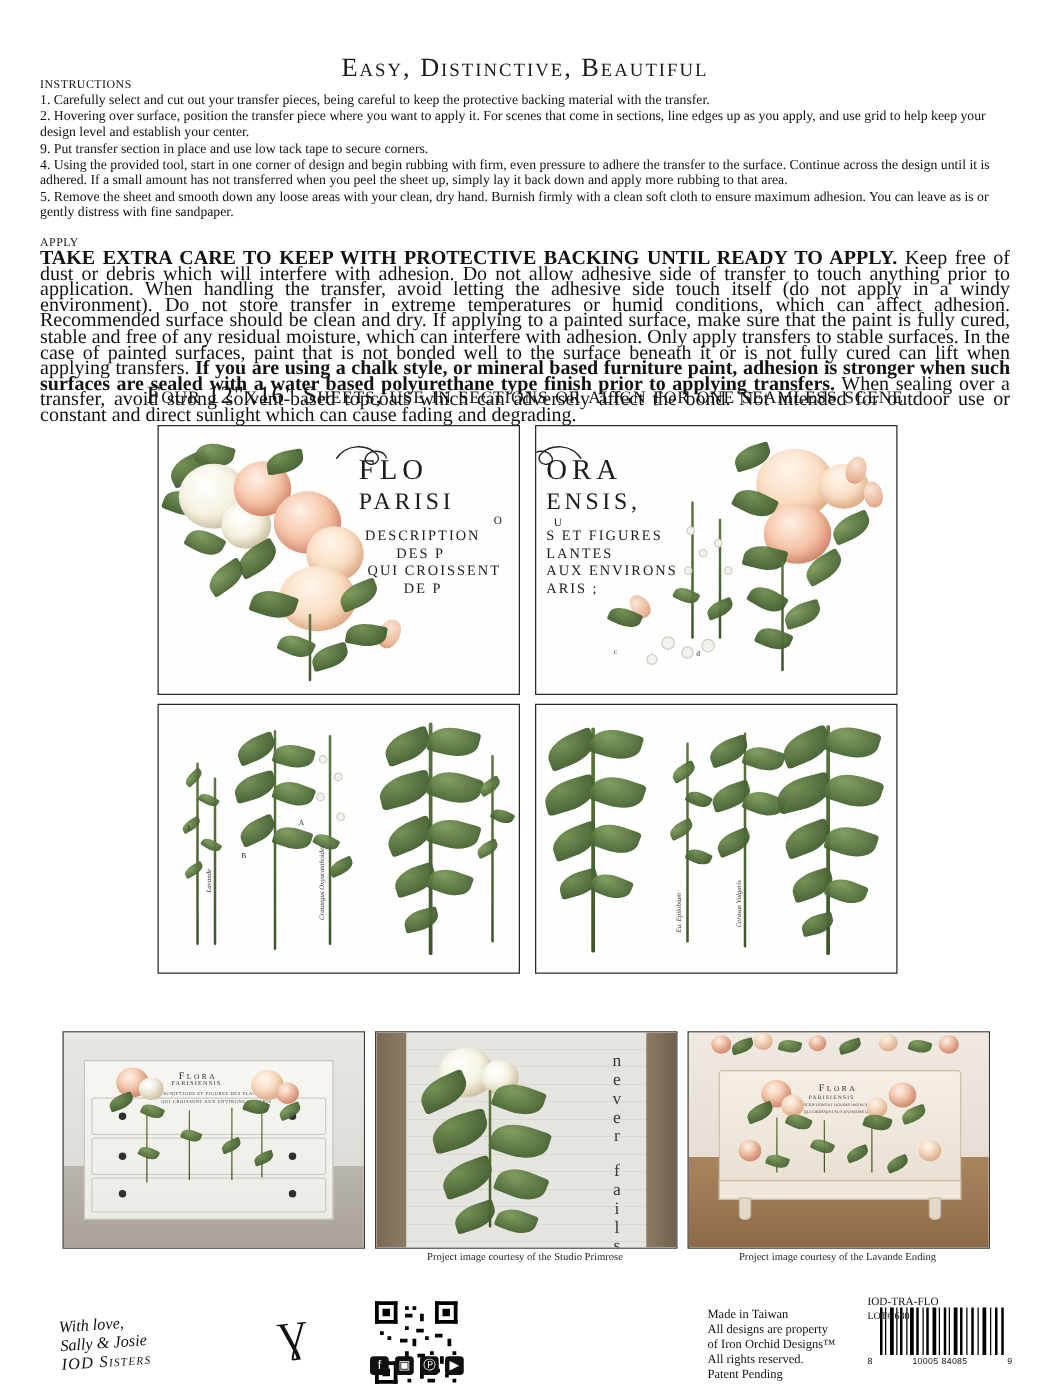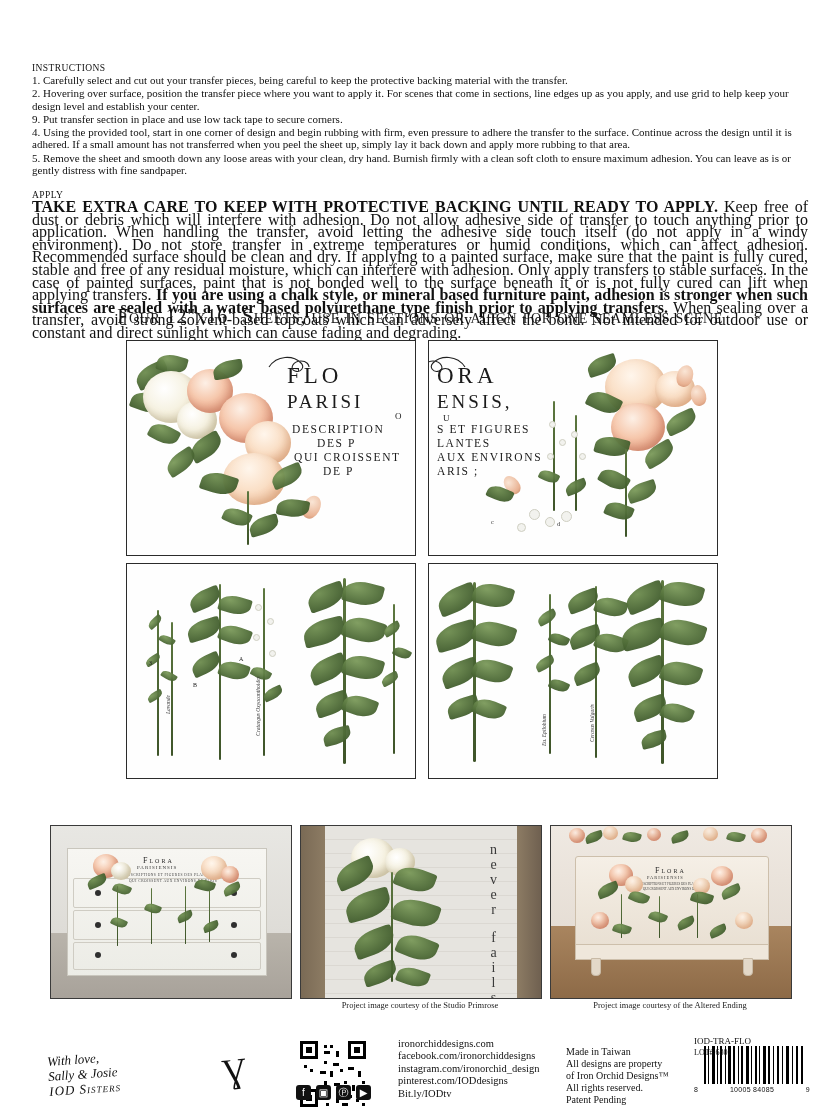--- a/index.html
+++ b/index.html
@@ -282,20 +282,21 @@
   }
 
   
   .dresser-body { position: absolute; }
 </style>
 </head>
 <body>
 
 <div class="page">
 
+  <div class="main-title">Easy, Distinctive, Beautiful</div>
 
   <div class="instructions">
     <div class="sec-head">INSTRUCTIONS</div>
     <p class="inst-line">1. Carefully select and cut out your transfer pieces, being careful to keep the protective backing material with the transfer.</p>
     <p class="inst-line">2. Hovering over surface, position the transfer piece where you want to apply it. For scenes that come in sections, line edges up as you apply, and use grid to help keep your design level and establish your center.</p>
     <p class="inst-line">9. Put transfer section in place and use low tack tape to secure corners.</p>
     <p class="inst-line">4. Using the provided tool, start in one corner of design and begin rubbing with firm, even pressure to adhere the transfer to the surface. Continue across the design until it is adhered. If a small amount has not transferred when you peel the sheet up, simply lay it back down and apply more rubbing to that area.</p>
     <p class="inst-line">5. Remove the sheet and smooth down any loose areas with your clean, dry hand. Burnish firmly with a clean soft cloth to ensure maximum adhesion. You can leave as is or gently distress with fine sandpaper.</p>
   </div>
 
@@ -570,21 +571,21 @@
     <div class="stem" style="left:146px; top:68px; width:1px; height:44px;"></div>
     <div class="rose pink" style="left:40px; top:86px; width:18px; height:17px;"></div>
     <div class="rose peach" style="left:184px; top:86px; width:18px; height:17px;"></div>
     <div class="leaf" style="left:98px; top:86px; width:18px; height:10px; transform:rotate(24deg);"></div>
     <div class="leaf dark" style="left:126px; top:92px; width:18px; height:10px; transform:rotate(-20deg);"></div>
     <div class="leaf" style="left:62px; top:98px; width:18px; height:10px; transform:rotate(20deg);"></div>
     <div class="leaf dark" style="left:158px; top:100px; width:18px; height:10px; transform:rotate(-22deg);"></div>
   </div>
 
   <div class="caption" id="cap-2">Project image courtesy of the Studio Primrose</div>
-  <div class="caption" id="cap-3">Project image courtesy of the Altered Ending</div>
+  <div class="caption" id="cap-3">Project image courtesy of the Lavande Ending</div>
 
   <div class="sig">
     <div>With love,</div>
     <div>Sally &amp; Josie</div>
     <div class="iod">IOD Sisters</div>
   </div>
 
   <div class="pen-mark">Ɣ</div>
 
   <div class="qr">
@@ -630,27 +631,20 @@
     <div class="qr-cell" style="left:42px;top:62px;width:6px;height:3px;"></div>
   </div>
 
   <div class="social">
     <span>f</span>
     <span>▣</span>
     <span>Ⓟ</span>
     <span>▶</span>
   </div>
 
-  <div class="contact">
-    <div>ironorchiddesigns.com</div>
-    <div>facebook.com/ironorchiddesigns</div>
-    <div>instagram.com/ironorchid_design</div>
-    <div>pinterest.com/IODdesigns</div>
-    <div>Bit.ly/IODtv</div>
-  </div>
 
   <div class="madein">
     <div>Made in Taiwan</div>
     <div>All designs are property</div>
     <div>of Iron Orchid Designs™</div>
     <div>All rights reserved.</div>
   </div>
   <div class="patent">Patent Pending</div>
 
   <div class="sku">IOD-TRA-FLO</div>

